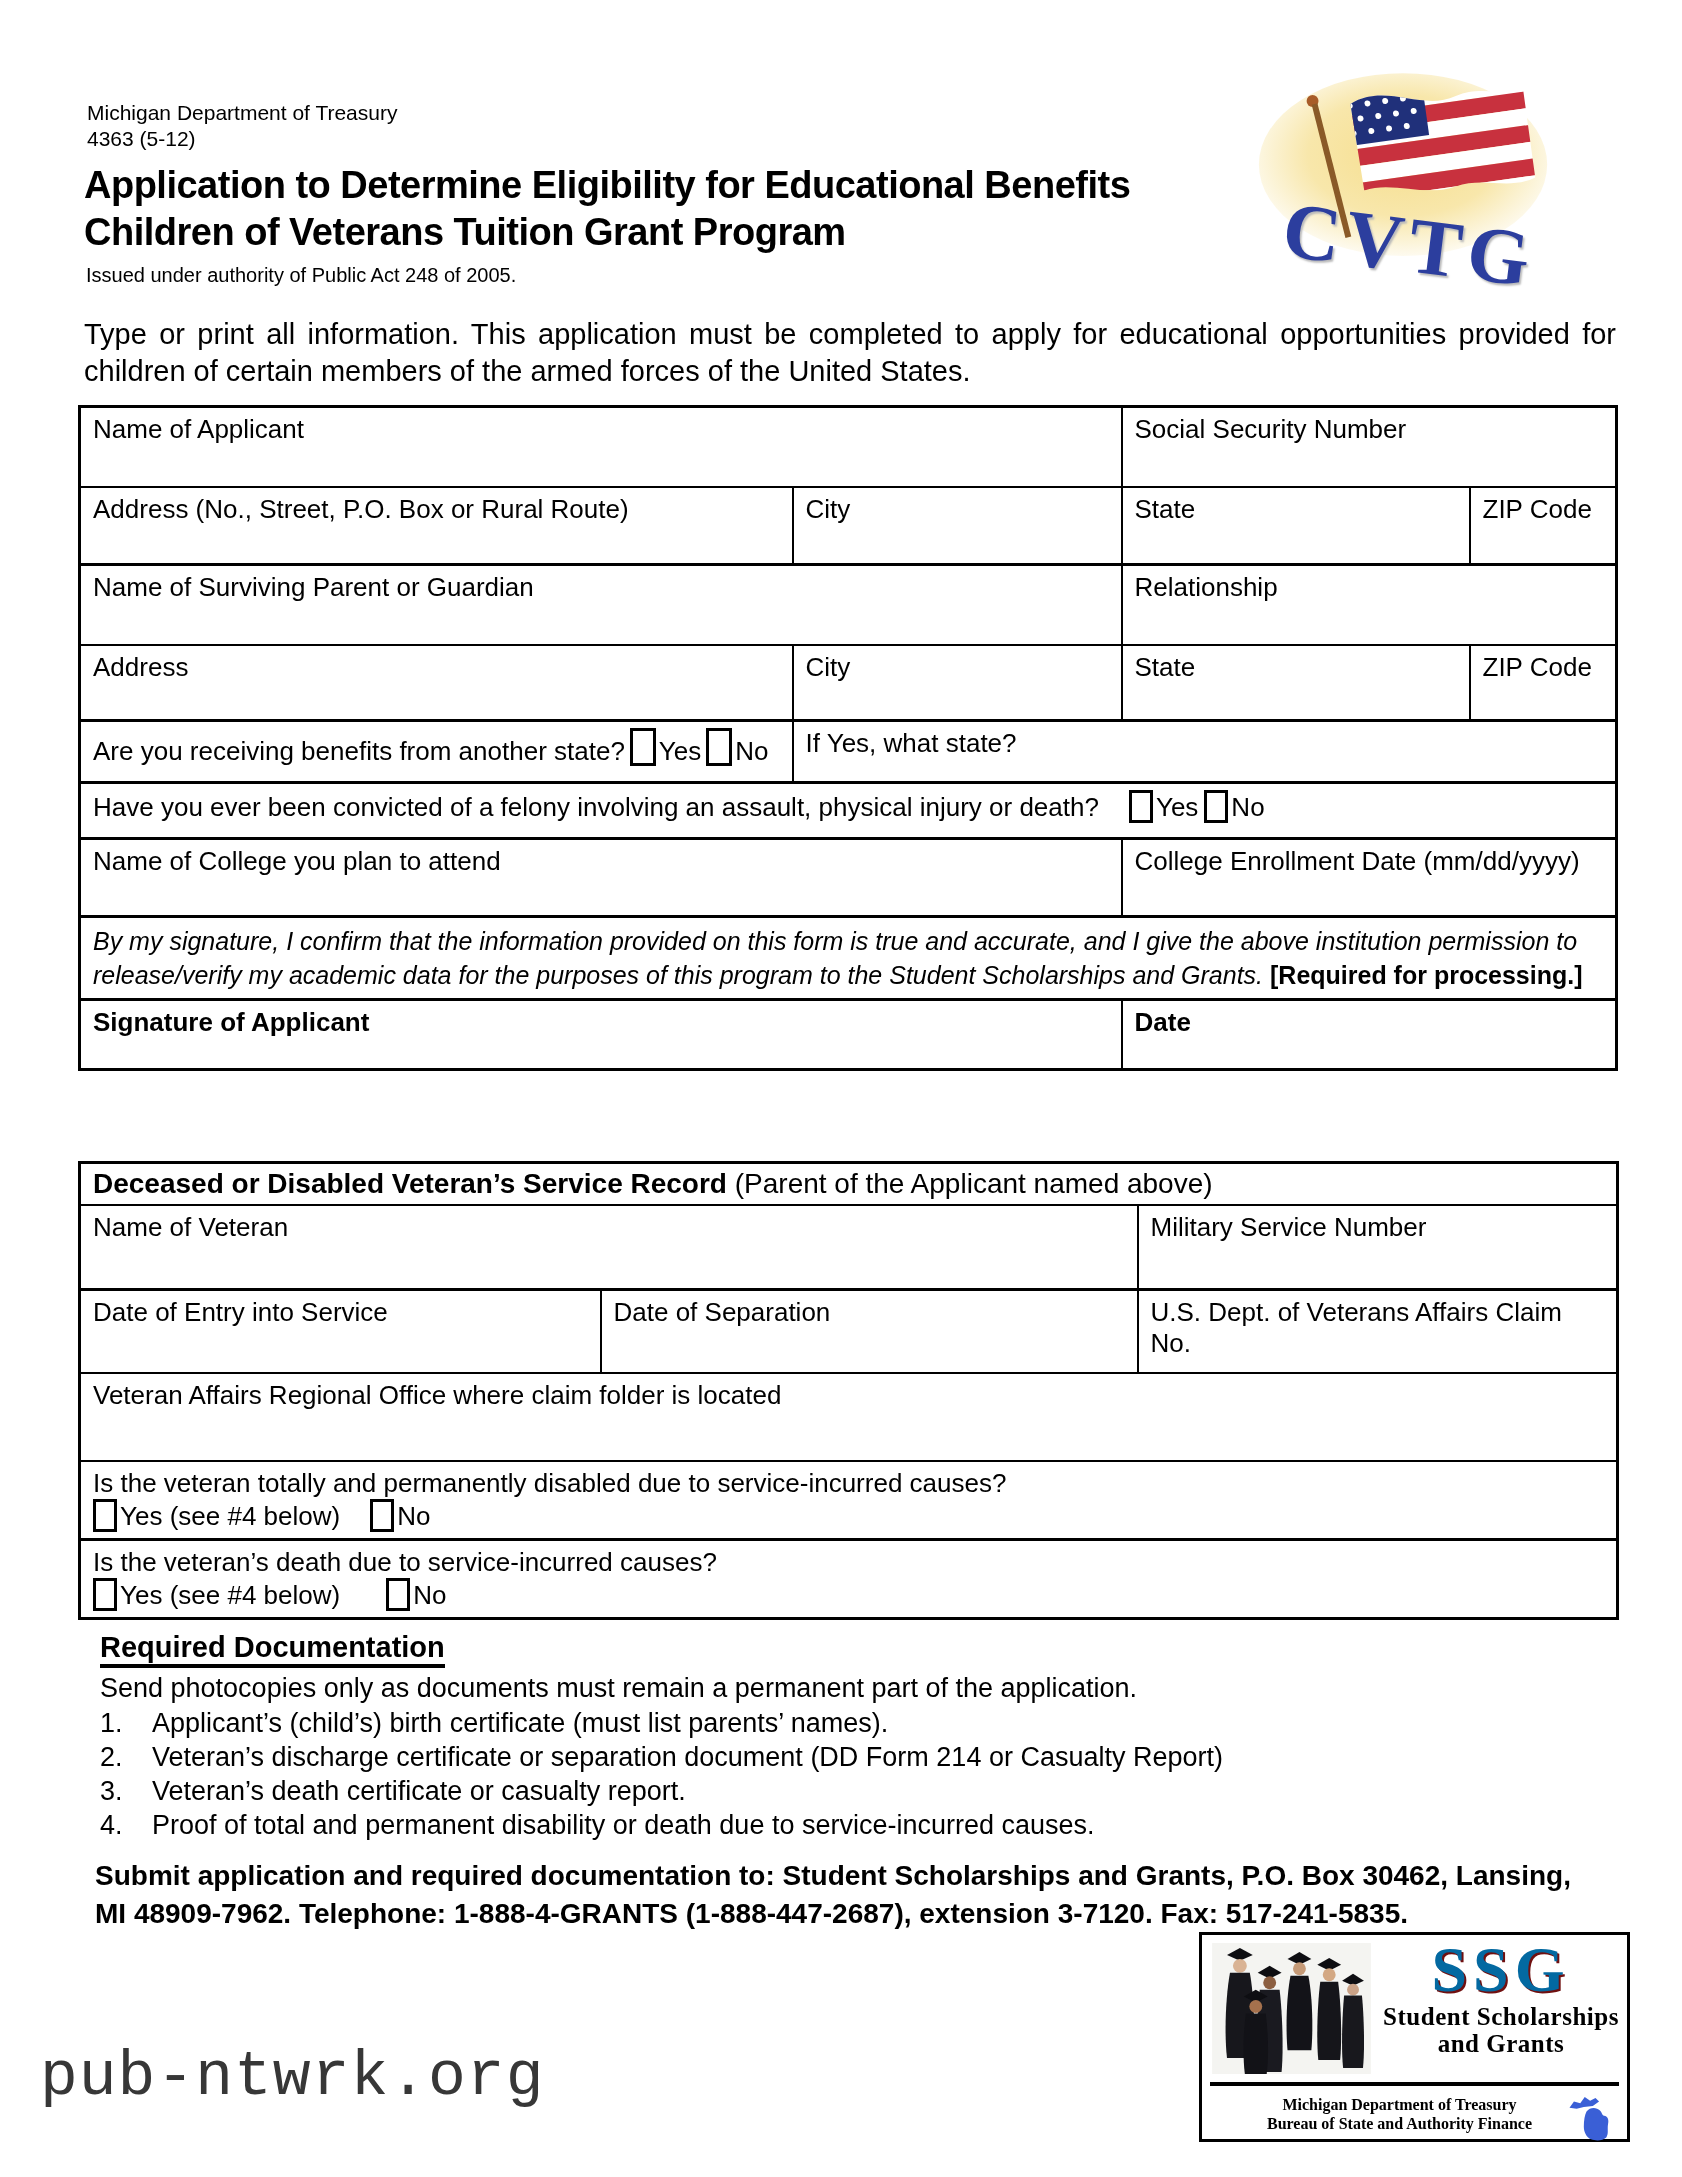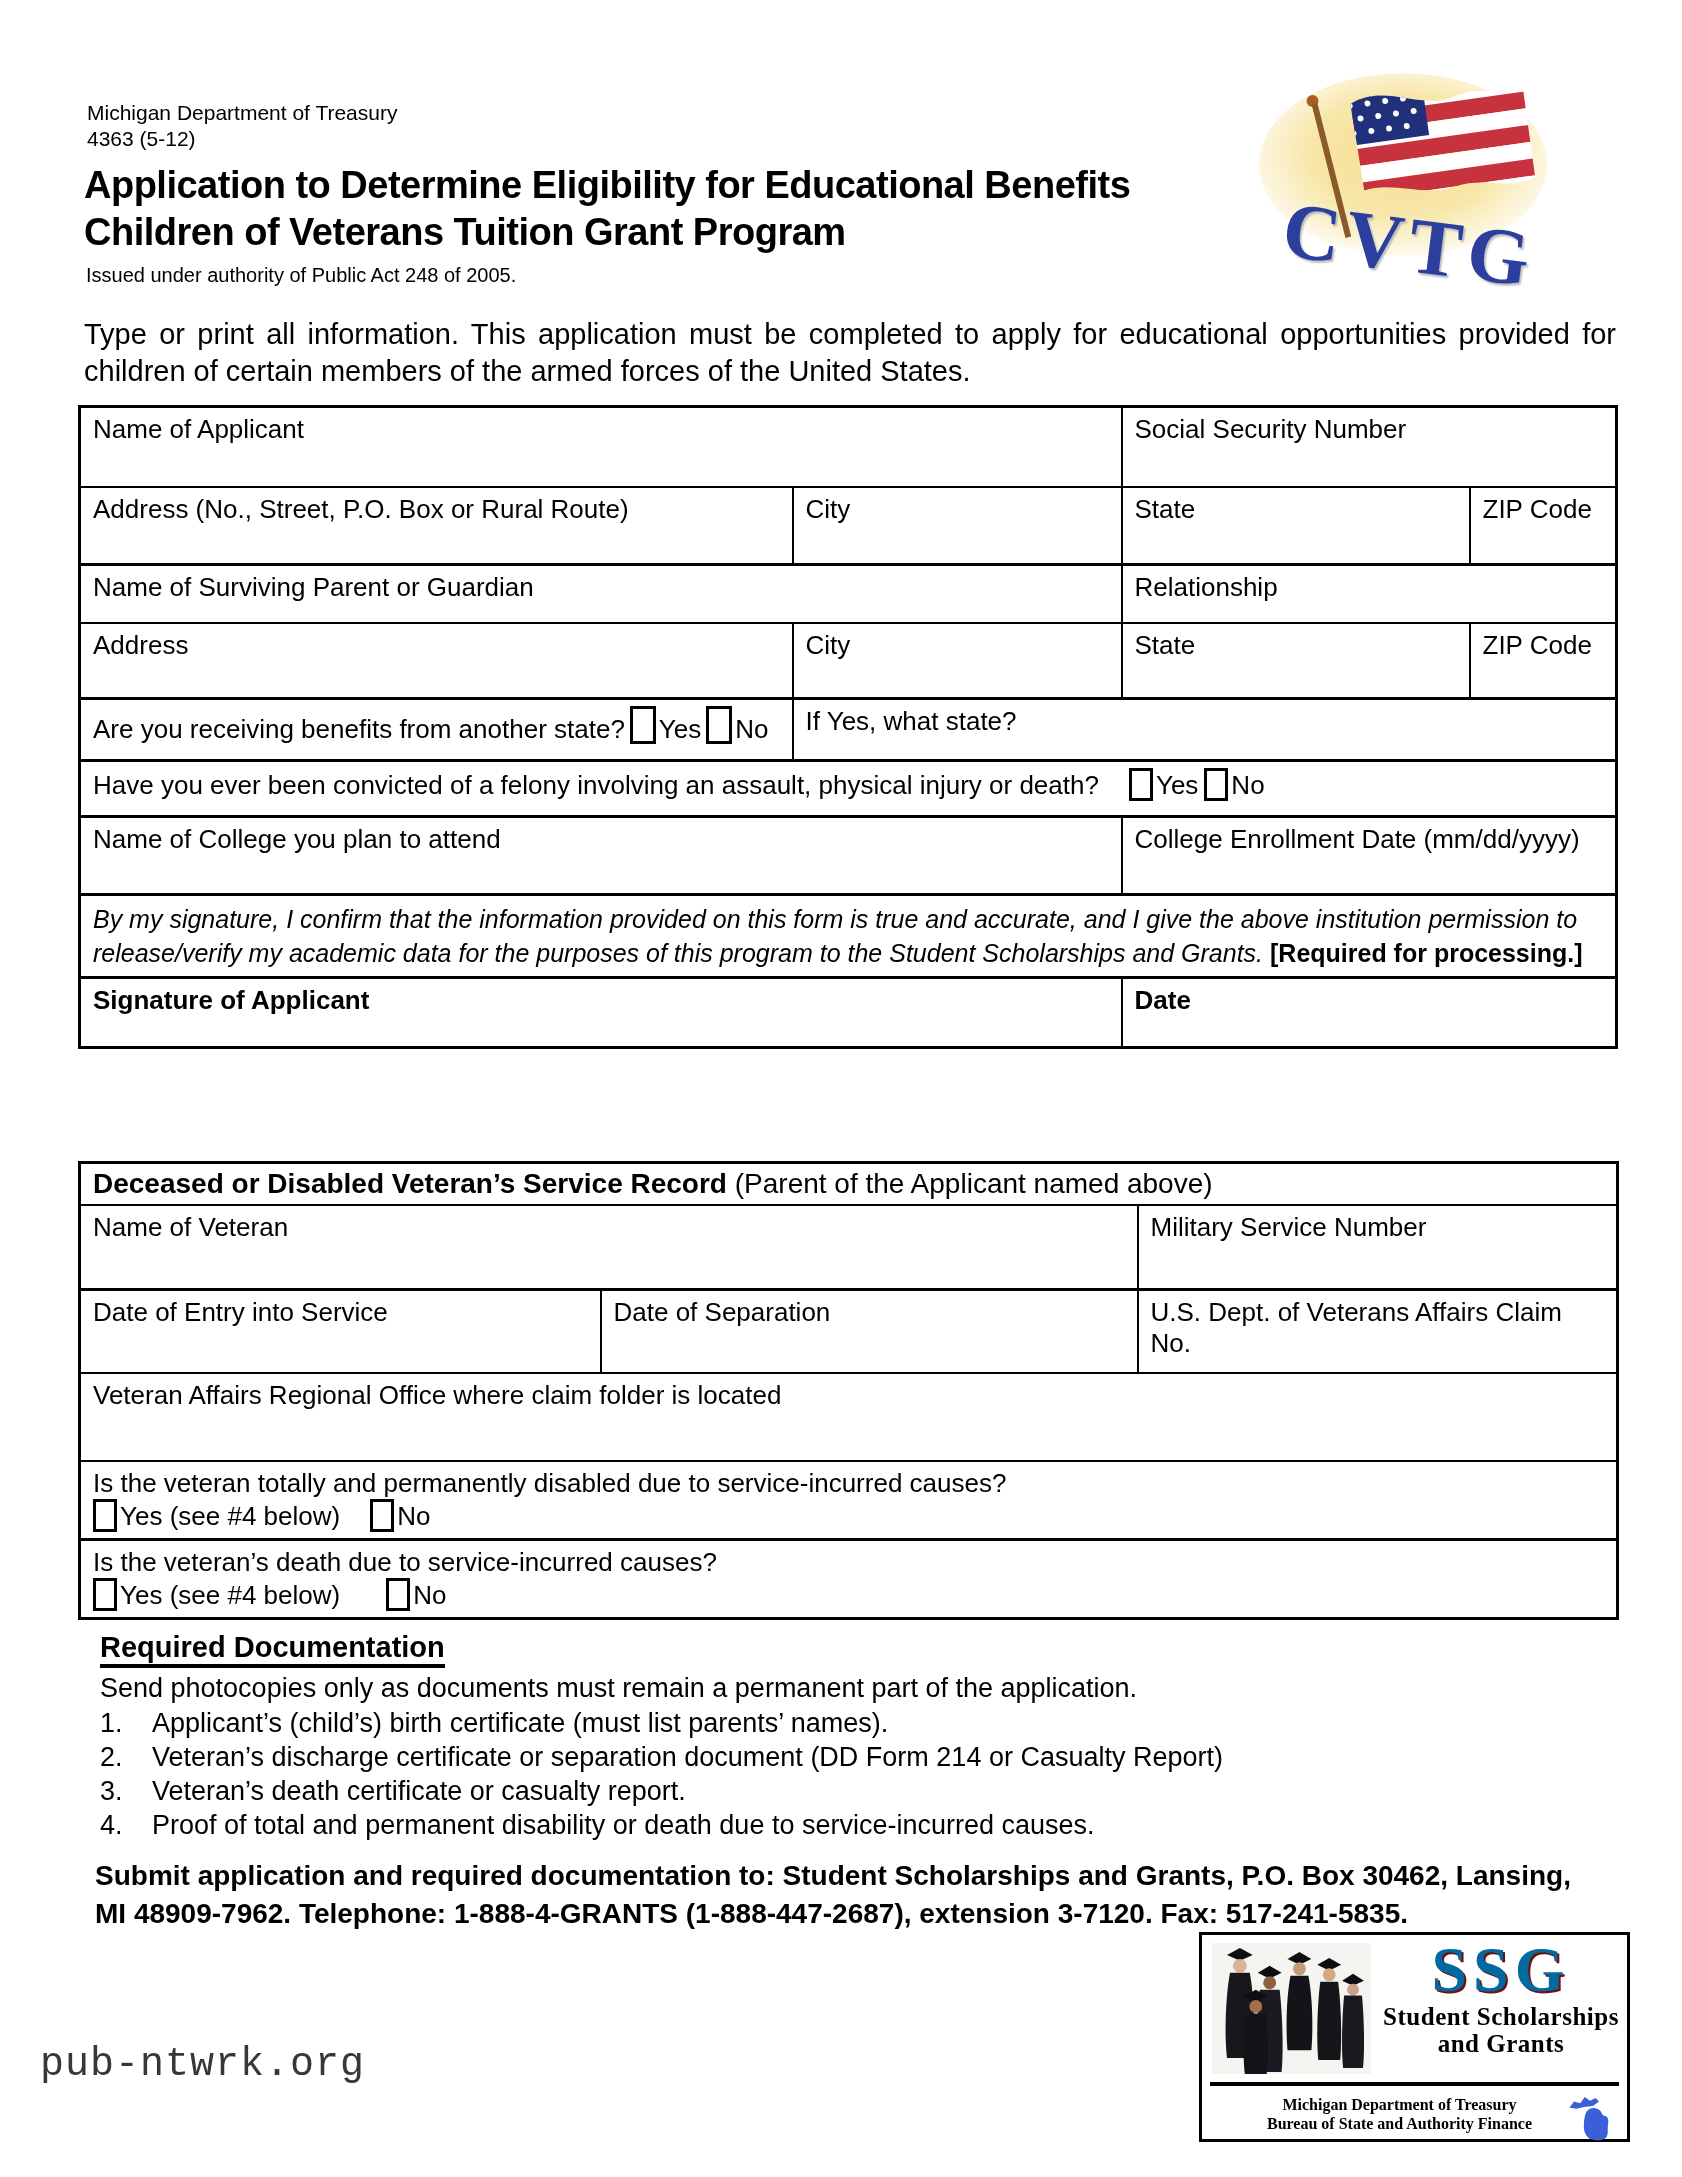--- a/index.html
+++ b/index.html
@@ -62,21 +62,21 @@
                letter-spacing:6px;text-shadow:2px 2px 0 #701010;}
   .ssg-name{font-size:25px;font-weight:bold;line-height:27px;letter-spacing:0.5px;}
   .ssg-rule{position:absolute;left:8px;right:8px;top:147px;height:4px;background:#000;}
   .ssg-bottom{position:absolute;left:0;right:0;top:154px;bottom:0;}
   .ssg-dept{position:absolute;left:40px;right:70px;top:6px;text-align:center;
             font-family:"Liberation Serif",serif;font-size:16px;font-weight:bold;line-height:19px;}
   .mi-map{position:absolute;right:10px;top:0px;width:52px;height:52px;}
 
   
   .watermark{left:40px;top:2042px;font-family:"Liberation Mono",monospace;
-             font-size:40px;color:#373737;letter-spacing:1px;}
+             font-size:63px;color:#373737;letter-spacing:1px;}
 </style>
 </head>
 <body>
 
 <div class="page">
 
   <div class="abs agency">
     <div>Michigan Department of Treasury</div>
     <div>4363 (5-12)</div>
   </div>
@@ -168,21 +168,21 @@
       <td>
         <span class="lbl">City</span>
           </td>
       <td>
         <span class="lbl">State</span>
           </td>
       <td>
         <span class="lbl">ZIP Code</span>
           </td>
     </tr>
-    <tr class="t3" style="height:58px">
+    <tr class="t3" style="height:80px">
       <td colspan="3">
         <span class="lbl">Name of Surviving Parent or Guardian</span>
           </td>
       <td colspan="2">
         <span class="lbl">Relationship</span>
           </td>
     </tr>
     <tr style="height:76px">
       <td colspan="2">
         <span class="lbl">Address</span>

